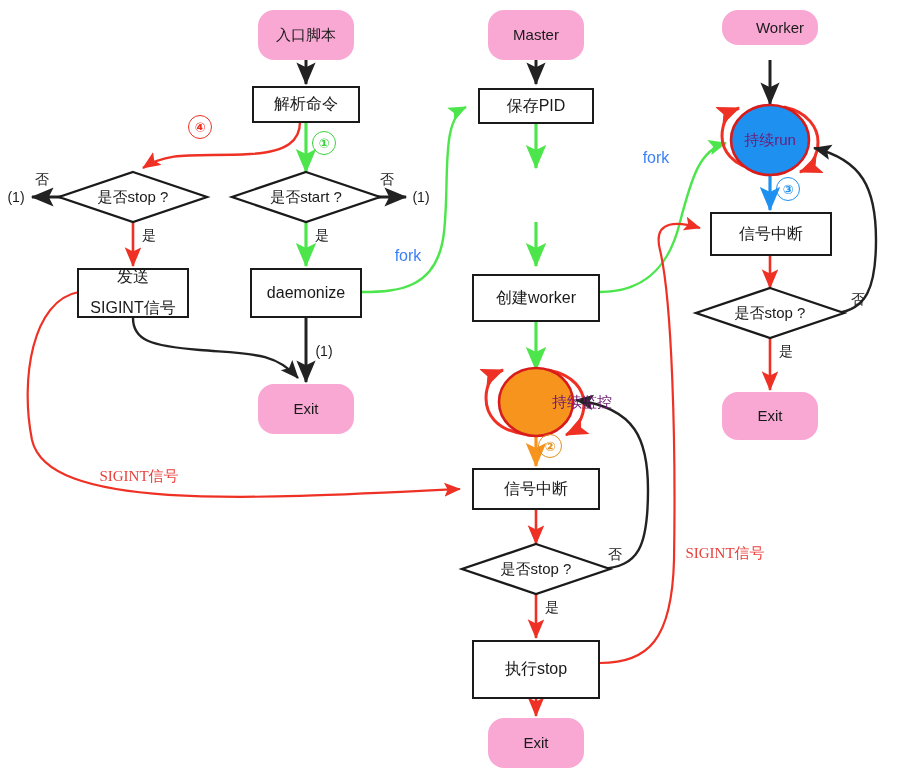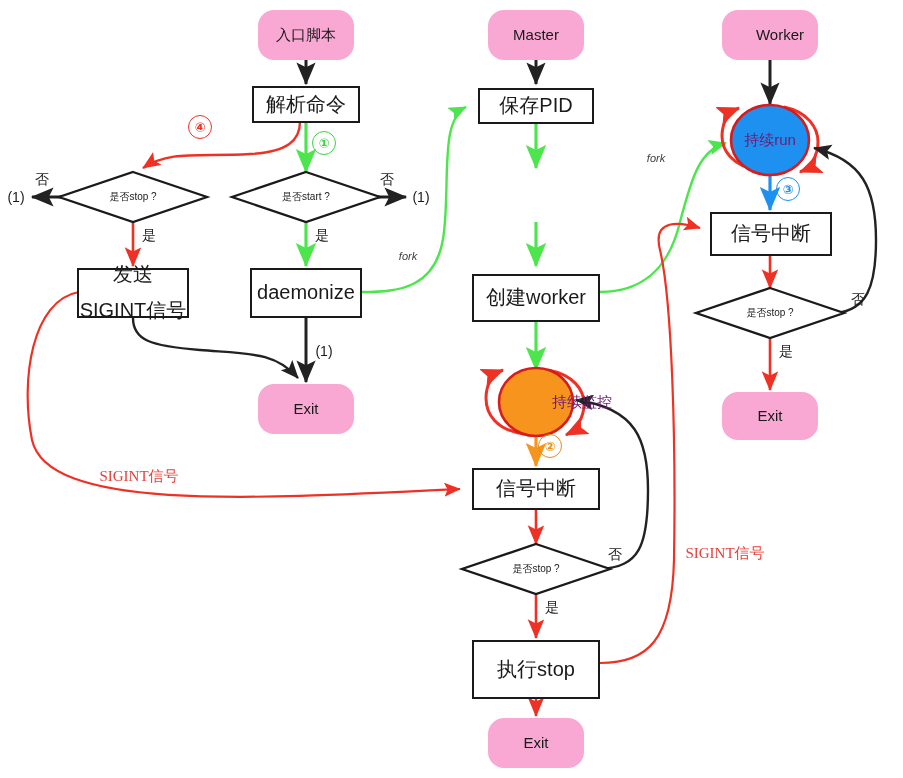--- a/index.html
+++ b/index.html
@@ -4,28 +4,28 @@
 <style>
   html,body{margin:0;padding:0;background:#ffffff;}
   body{font-family:"Liberation Sans","DejaVu Sans",sans-serif;}
   #canvas{position:relative;width:903px;height:778px;background:#fff;overflow:hidden;}
   svg.layer{position:absolute;left:0;top:0;width:903px;height:778px;}
 
   .node{position:absolute;box-sizing:border-box;display:flex;align-items:center;
         justify-content:center;text-align:center;line-height:1.18;}
 
   .term{background:#f9a8d4;border-radius:16px;color:#1a1a1a;font-size:15px;}
-  .proc{background:#ffffff;border:2.3px solid #1a1a1a;color:#1a1a1a;font-size:20px;}
+  .proc{background:#ffffff;border:2.3px solid #1a1a1a;color:#1a1a1a;font-size:16px;}
   .circ-label{color:#701a75;font-size:15px;pointer-events:none;}
-  .dec-label{position:absolute;color:#1a1a1a;font-size:10px;text-align:right;
+  .dec-label{position:absolute;color:#1a1a1a;font-size:15px;text-align:right;
              display:flex;align-items:center;justify-content:center;}
 
   .edge-lbl{position:absolute;font-size:14px;color:#1a1a1a;display:flex;
             align-items:center;justify-content:center;white-space:nowrap;}
-  .edge-lbl.green{color:#404040;font-style:italic;font-size:11px;}
+  .edge-lbl.green{color:#3b82f6;font-size:16px;}
   .edge-lbl.red{color:#e8413c;font-size:15px;font-family:"Liberation Serif",serif;}
   .paren{font-size:14px;color:#1a1a1a;}
 
   .numtag{position:absolute;width:22px;height:22px;border-radius:50%;
           border:1.6px solid currentColor;display:flex;align-items:center;
           justify-content:center;font-size:13px;font-weight:bold;background:transparent;}
 </style>
 </head>
 <body>
 
@@ -143,21 +143,21 @@
   <div class="node circ-label" style="left:499px;top:390px;width:86px;height:24px;margin-left:40px;">持续监控</div>
 
   <div class="node proc" style="left:472px;top:468px;width:128px;height:42px;">信号中断</div>
 
   <div class="dec-label" style="left:478px;top:557px;width:116px;height:24px;">是否stop ?</div>
 
   <div class="node proc" style="left:472px;top:640px;width:128px;height:59px;">执行stop</div>
 
   <div class="node term" style="left:488px;top:718px;width:96px;height:50px;">Exit</div>
 
-  <div class="node term" style="left:722px;top:10px;width:96px;height:50px;padding-left:20px;">Worker</div>
+  <div class="node term" style="left:722px;top:10px;width:96px;height:35px;padding-left:20px;">Worker</div>
 
   <div class="node circ-label" style="left:733px;top:128px;width:74px;height:24px;">持续run</div>
 
   <div class="node proc" style="left:710px;top:212px;width:122px;height:44px;">信号中断</div>
 
   <div class="dec-label" style="left:712px;top:301px;width:116px;height:24px;">是否stop ?</div>
 
   <div class="node term" style="left:722px;top:392px;width:96px;height:48px;">Exit</div>
 
   <div class="edge-lbl" style="left:30px;top:170px;width:24px;height:20px;">否</div>

